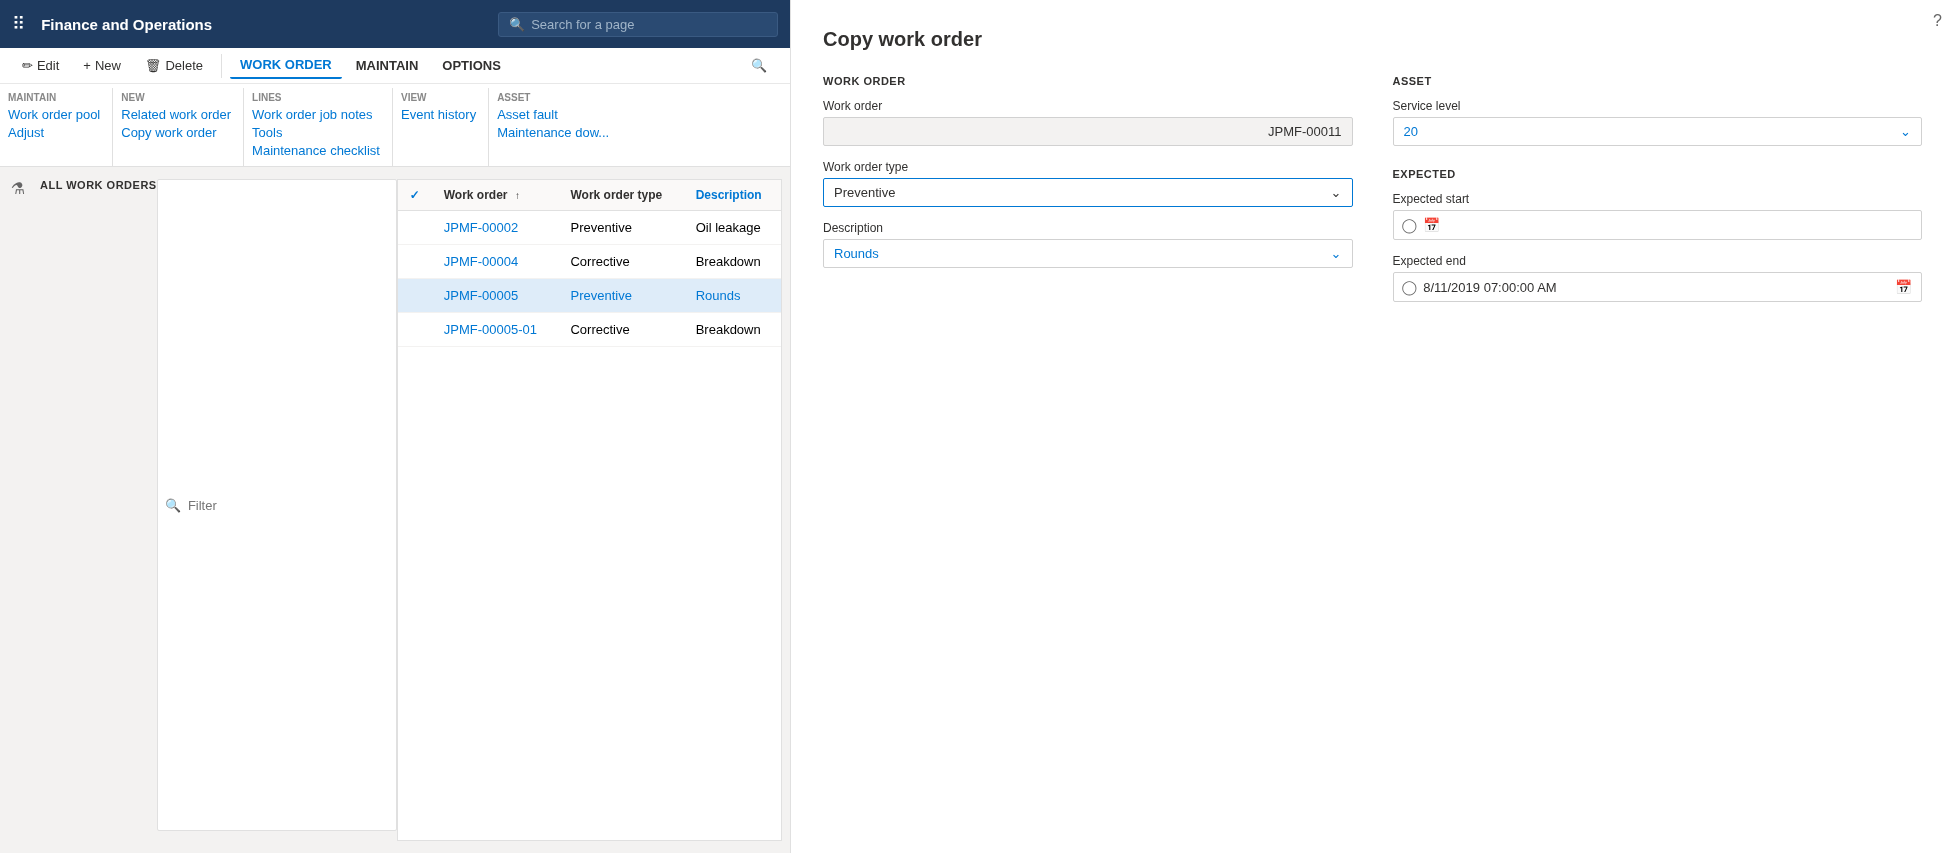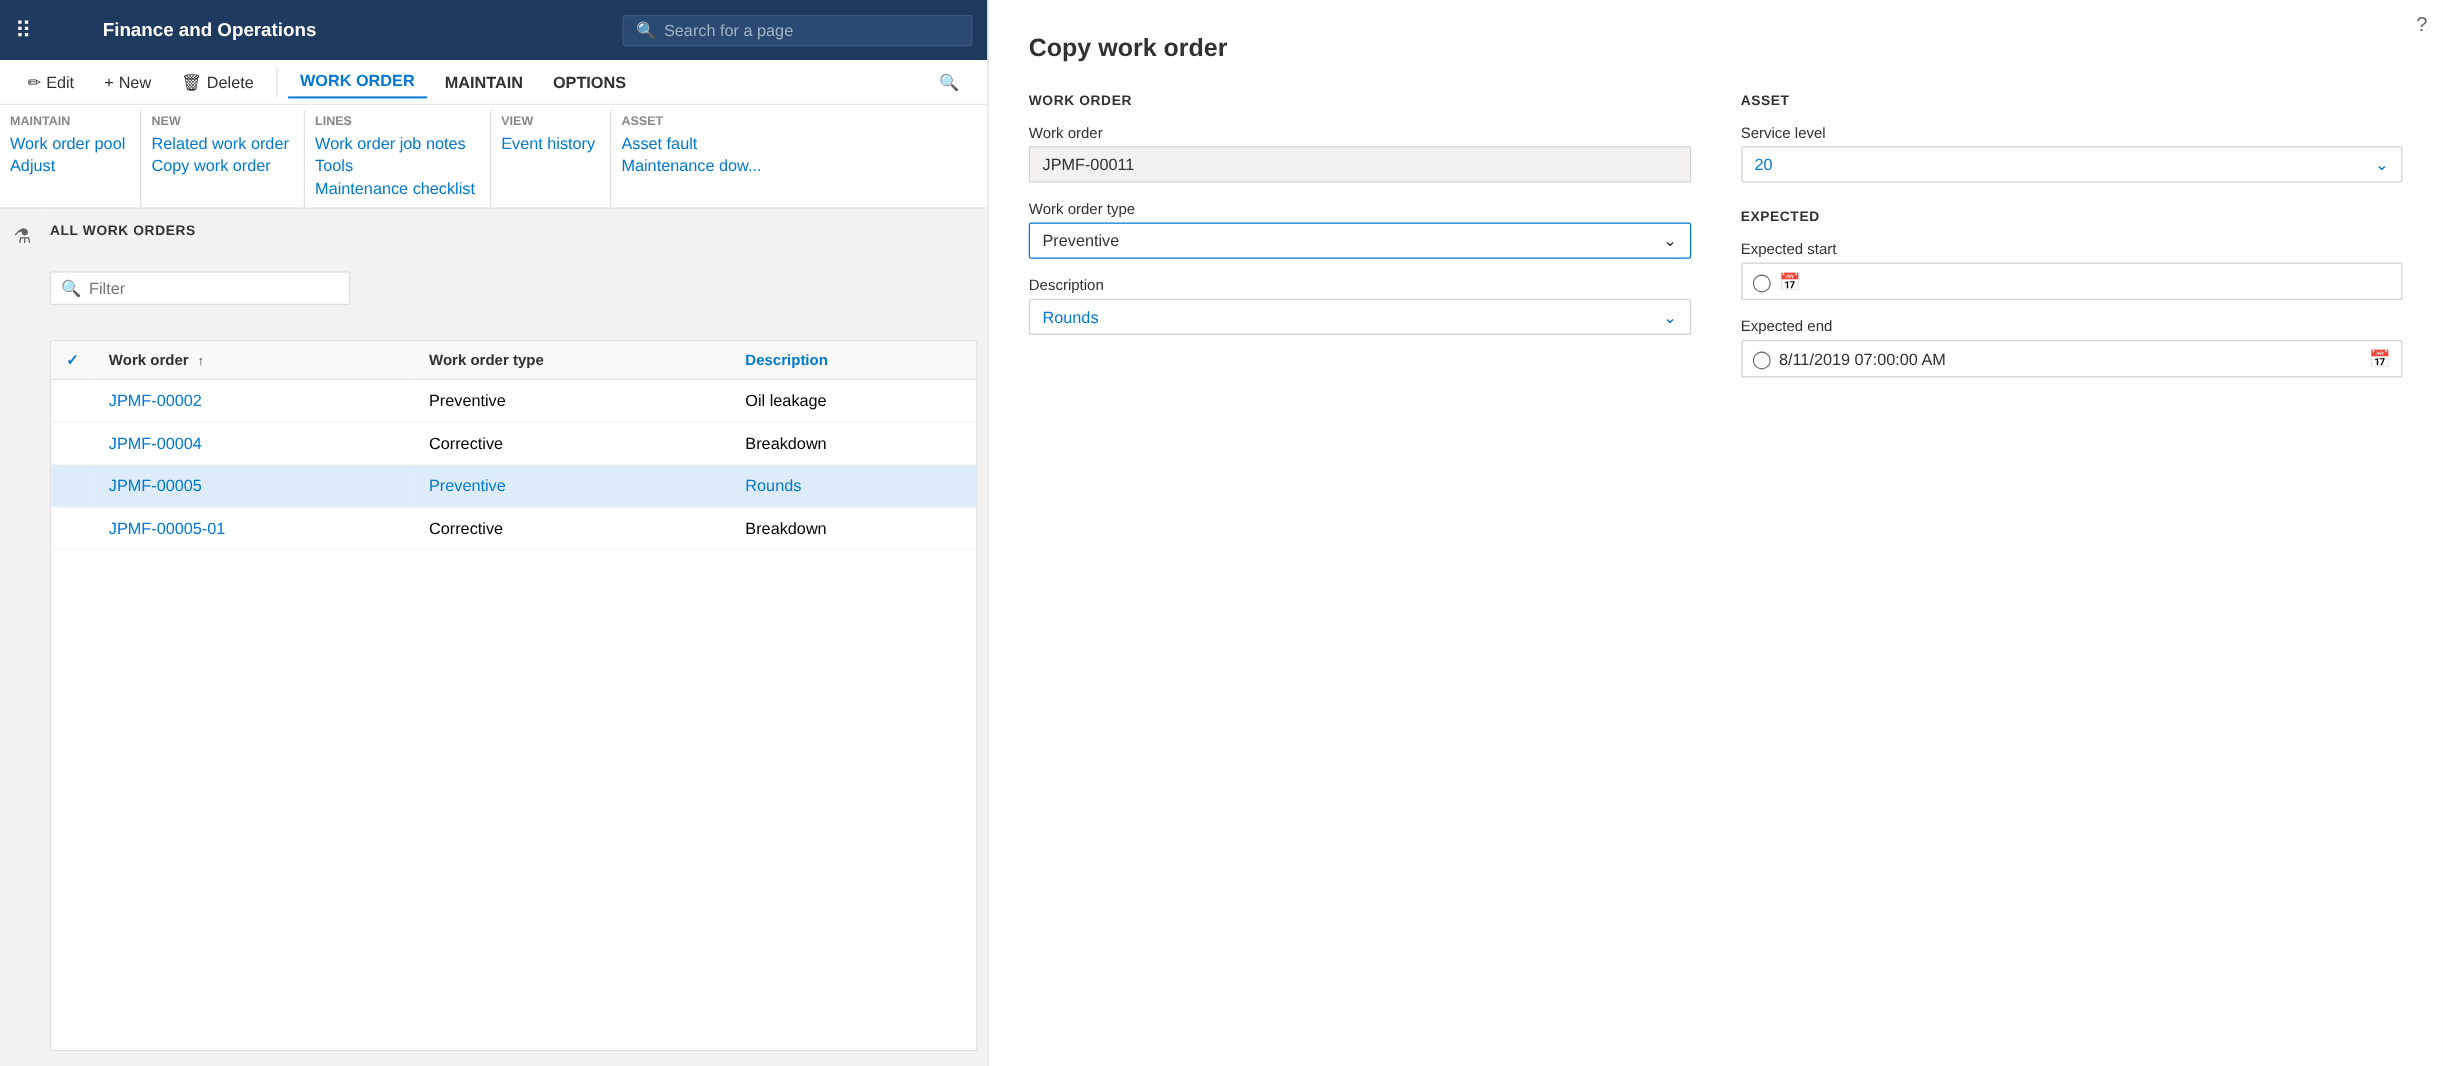--- a/index.html
+++ b/index.html
@@ -4,21 +4,21 @@
   <style>
     * { box-sizing: border-box; margin: 0; padding: 0; }
     body { font-family: 'Segoe UI', Arial, sans-serif; font-size: 13px; display: flex; height: 853px; overflow: hidden; background: #f3f2f1; }
 
     
     .left-panel { width: 790px; display: flex; flex-direction: column; background: #f3f2f1; flex-shrink: 0; }
 
     
     .top-nav { background: #1e3a5f; display: flex; align-items: center; padding: 0 12px; height: 48px; gap: 16px; }
     .app-launcher { color: white; font-size: 18px; cursor: pointer; }
-    .app-title { color: white; font-size: 15px; font-weight: 600; flex: 1; margin-left: 41px; }
+    .app-title { color: white; font-size: 15px; font-weight: 600; flex: 1; }
     .search-bar { display: flex; align-items: center; background: #2a4a72; border: 1px solid #3a5a82; border-radius: 3px; padding: 4px 10px; gap: 6px; width: 280px; }
     .search-bar input { background: transparent; border: none; outline: none; color: white; font-size: 13px; width: 200px; }
     .search-bar input::placeholder { color: #a0b4c8; }
     .search-icon-nav { color: #a0b4c8; }
 
     
     .ribbon { background: white; border-bottom: 1px solid #e0e0e0; }
     .ribbon-btn { display: flex; align-items: center; gap: 4px; padding: 5px 10px; background: none; border: none; cursor: pointer; font-size: 13px; color: #323130; border-radius: 2px; }
     .ribbon-tab { display: flex; align-items: center; gap: 4px; padding: 5px 10px; background: none; border: none; cursor: pointer; font-size: 13px; color: #323130; border-radius: 2px; font-weight: 600; }
     .ribbon-tab.active { color: #0078d4; border-bottom: 2px solid #0078d4; }
@@ -29,21 +29,21 @@
     .ribbon-section-label { font-size: 10px; color: #888; text-transform: uppercase; margin-bottom: 4px; font-weight: 600; }
     .ribbon-items { display: flex; flex-direction: column; gap: 3px; }
     .ribbon-item { color: #0078d4; cursor: pointer; font-size: 13px; white-space: nowrap; }
     .section-title { font-size: 11px; font-weight: 700; color: #323130; text-transform: uppercase; margin-bottom: 8px; letter-spacing: 0.5px; }
 
     
     .left-sidebar { width: 36px; display: flex; flex-direction: column; align-items: center; padding-top: 12px; background: #f3f2f1; }
     .filter-icon { color: #666; font-size: 16px; cursor: pointer; }
 
     
-    .main-content { flex: 1; display: flex; flex-direction: column; overflow: hidden; gap: 18px; }
+    .main-content { flex: 1; display: flex; flex-direction: row; overflow: hidden; }
 
     
     .filter-bar { display: flex; align-items: center; background: white; border: 1px solid #e0e0e0; border-radius: 2px; padding: 5px 8px; gap: 6px; width: 240px; margin-bottom: 10px; }
     .filter-bar input { border: none; outline: none; font-size: 13px; color: #666; width: 100%; }
 
     
     .table-container { background: white; border: 1px solid #e0e0e0; flex: 1; overflow: auto; }
     table { width: 100%; border-collapse: collapse; }
     thead tr { background: #faf9f8; border-bottom: 1px solid #e0e0e0; }
     th { padding: 8px 12px; text-align: left; font-size: 12px; color: #323130; font-weight: 600; cursor: pointer; }
@@ -55,21 +55,21 @@
 
     
     .right-panel { flex: 1; background: white; padding: 28px 32px; overflow-y: auto; border-left: 1px solid #e0e0e0; }
     .panel-title { font-size: 20px; font-weight: 600; color: #323130; margin-bottom: 24px; }
     .panel-body { display: grid; grid-template-columns: 1fr 1fr; gap: 24px 40px; }
 
     .section-header { font-size: 11px; font-weight: 700; color: #323130; text-transform: uppercase; letter-spacing: 0.5px; margin-bottom: 12px; padding-bottom: 0; }
 
     .field-group { display: flex; flex-direction: column; gap: 4px; margin-bottom: 14px; }
     .field-label { font-size: 12px; color: #323130; }
-    .field-value { font-size: 13px; background: #f3f2f1; padding: 6px 10px; border: 1px solid #d1d1d1; border-radius: 2px; color: #323130; }
+    .field-value { font-size: 13px; background: #f3f2f1; padding: 6px 10px; border: 1px solid #d1d1d1; border-radius: 2px; color: #323130; text-align: right; }
     .field-select { font-size: 13px; background: white; padding: 6px 10px; border: 1.5px solid #0078d4; border-radius: 2px; color: #323130; display: flex; align-items: center; justify-content: space-between; cursor: pointer; }
     .field-select-normal { font-size: 13px; background: white; padding: 6px 10px; border: 1px solid #d1d1d1; border-radius: 2px; color: #0078d4; display: flex; align-items: flex-end; justify-content: space-between; cursor: pointer; }
 
     .date-field { display: flex; align-items: center; gap: 6px; border: 1px solid #d1d1d1; border-radius: 2px; padding: 6px 8px; background: white; }
     .date-icon { color: #666; font-size: 14px; }
     .date-text { font-size: 13px; color: #323130; flex: 1; }
     .cal-icon { color: #666; font-size: 14px; cursor: pointer; }
 
     .expected-section { margin-top: 8px; }
 

